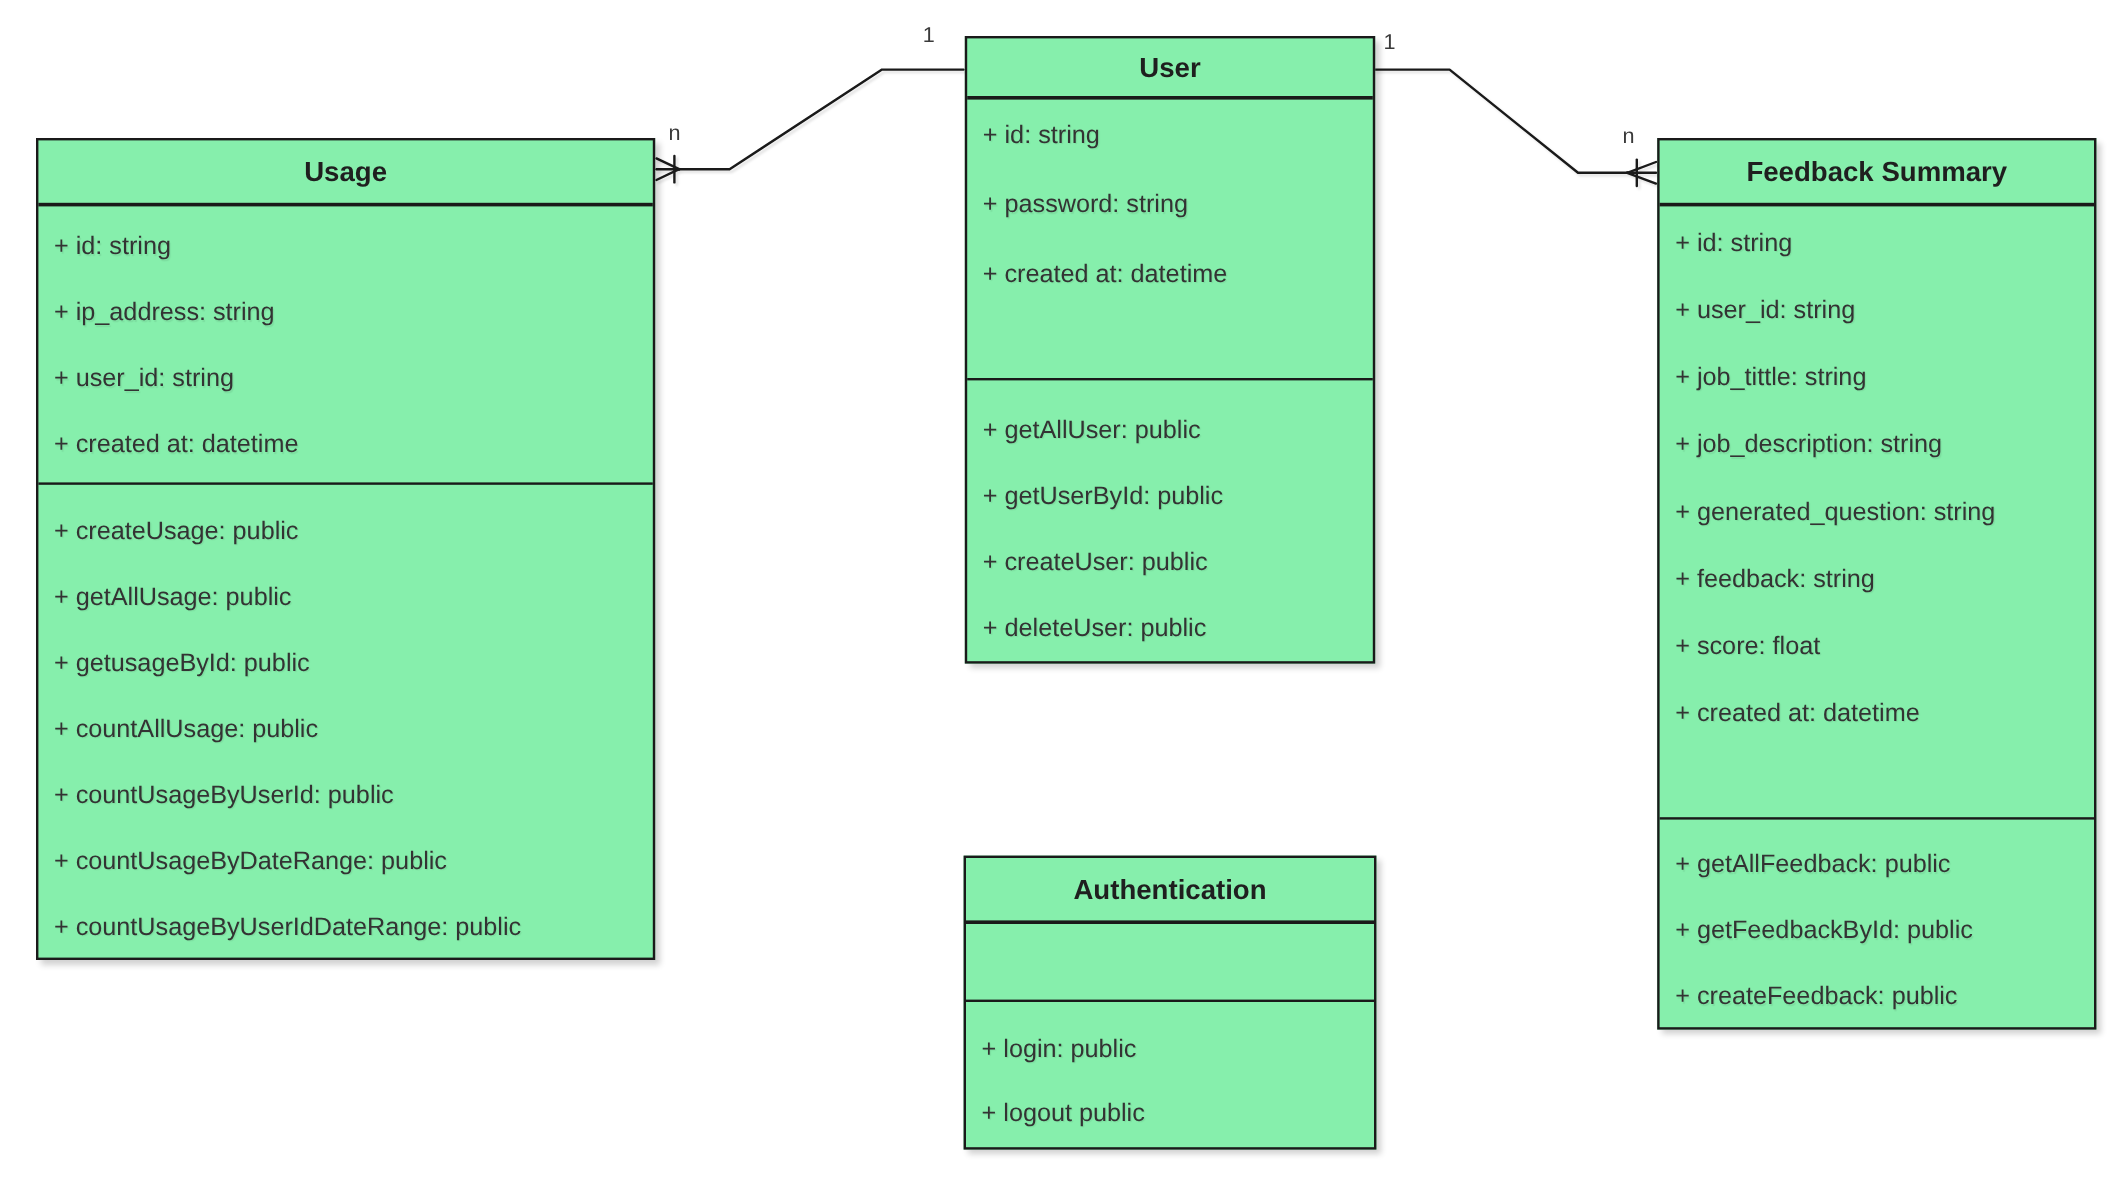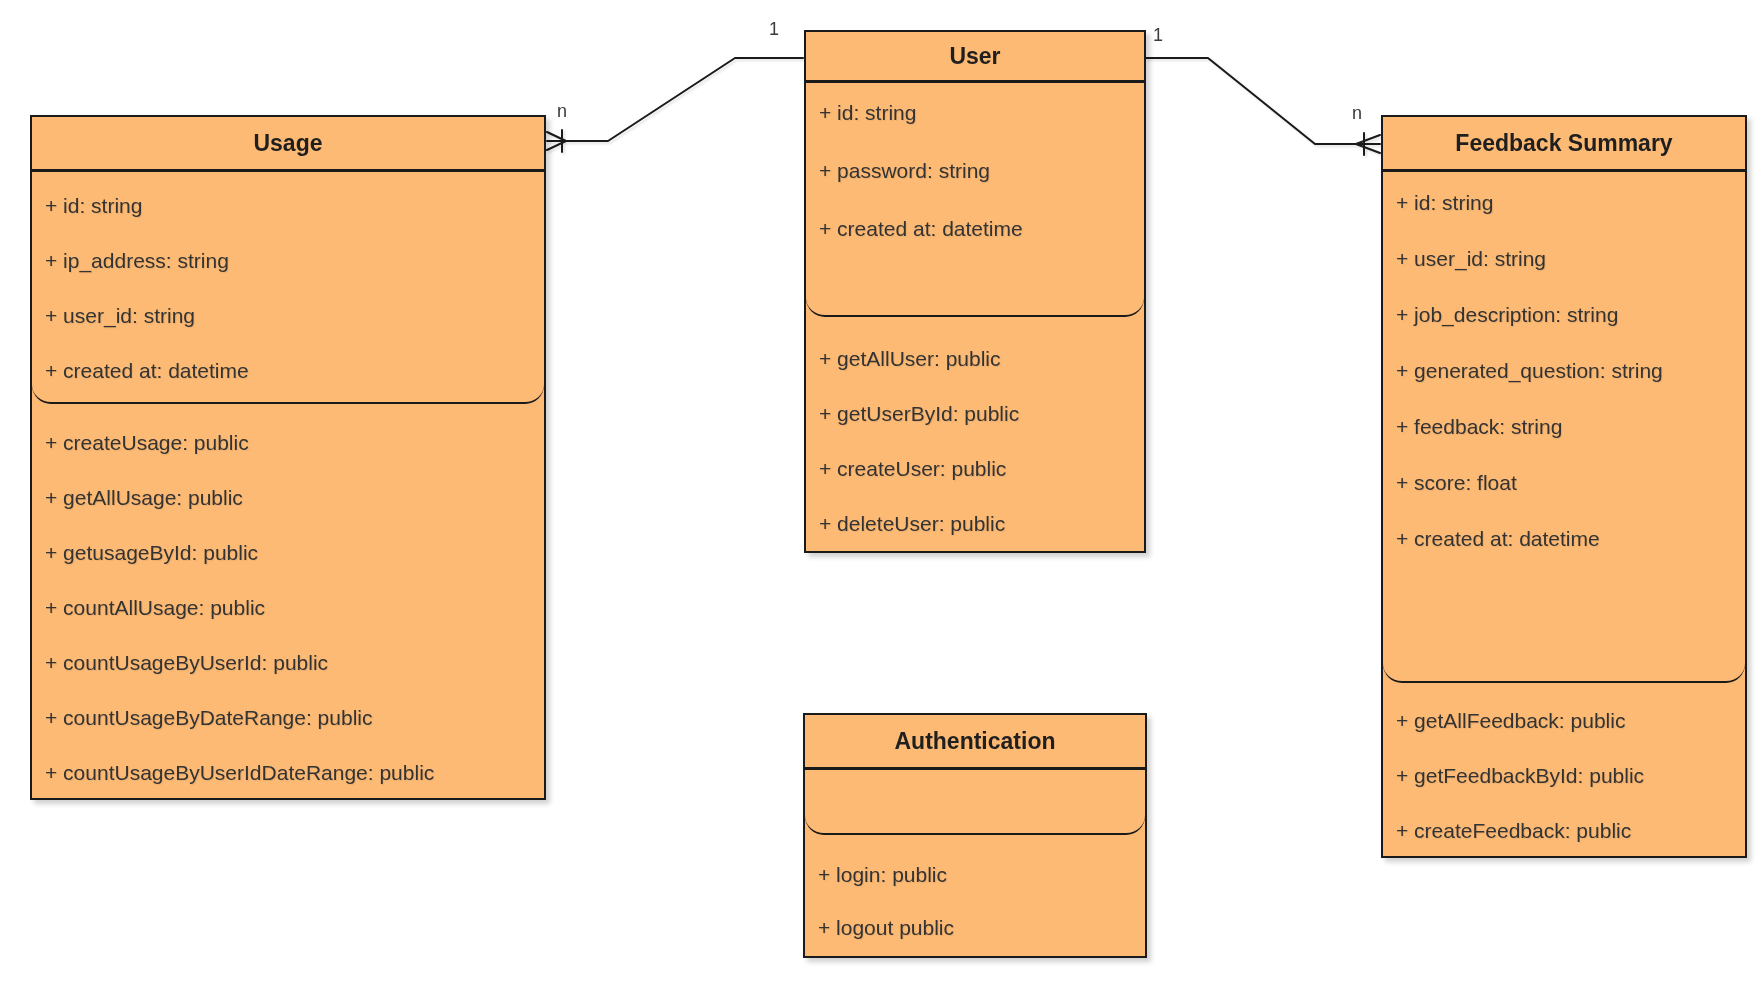--- a/index.html
+++ b/index.html
@@ -16,35 +16,35 @@
   }
   .edges{
     position:absolute;left:0;top:0;width:1759px;height:982px;
     filter:drop-shadow(2px 2px 1px rgba(0,0,0,0.12));
   }
   .edges polyline, .edges line{
     fill:none;stroke:var(--line);stroke-width:2;stroke-linejoin:round;stroke-linecap:round;
   }
   .class-box{
     position:absolute;
-    background:#fdba74;
+    background:#86efac;
     border:2px solid var(--line);
     box-shadow:4px 4px 5px rgba(0,0,0,0.18);
     display:flex;flex-direction:column;
     box-sizing:border-box;
   }
   .class-title{
     flex:none;
     border-bottom:3px solid var(--line);
     display:flex;align-items:center;justify-content:center;
     font-size:23px;font-weight:bold;color:#1f1f1f;
     box-sizing:content-box;
   }
   .section{
-    flex:none;box-sizing:border-box;overflow:hidden;border-radius:19px;
+    flex:none;box-sizing:border-box;overflow:hidden;
   }
   .section.attrs{border-bottom:2px solid var(--line);}
   .section.methods{flex:1 1 auto;}
   .member-row{
     height:var(--row,55px);
     display:flex;align-items:center;
     padding-left:13px;
     font-size:21px;color:var(--text);
     white-space:nowrap;
     text-shadow:1px 1px 1px rgba(0,0,0,0.08);
@@ -118,20 +118,21 @@
         <div class="member-row">+ createUser: public</div>
         <div class="member-row">+ deleteUser: public</div>
       </div>
   </div>
 
   <div class="class-box" style="left:1381px;top:115px;width:366px;height:743px">
     <div class="class-title" style="height:52px">Feedback Summary</div>
     <div class="section attrs" style="height:511px;--row:56px;padding-top:3px">
         <div class="member-row">+ id: string</div>
         <div class="member-row">+ user_id: string</div>
+        <div class="member-row">+ job_tittle: string</div>
         <div class="member-row">+ job_description: string</div>
         <div class="member-row">+ generated_question: string</div>
         <div class="member-row">+ feedback: string</div>
         <div class="member-row">+ score: float</div>
         <div class="member-row">+ created at: datetime</div>
       </div>
     <div class="section methods" style="--row:55px;padding-top:10px">
         <div class="member-row">+ getAllFeedback: public</div>
         <div class="member-row">+ getFeedbackById: public</div>
         <div class="member-row">+ createFeedback: public</div>

